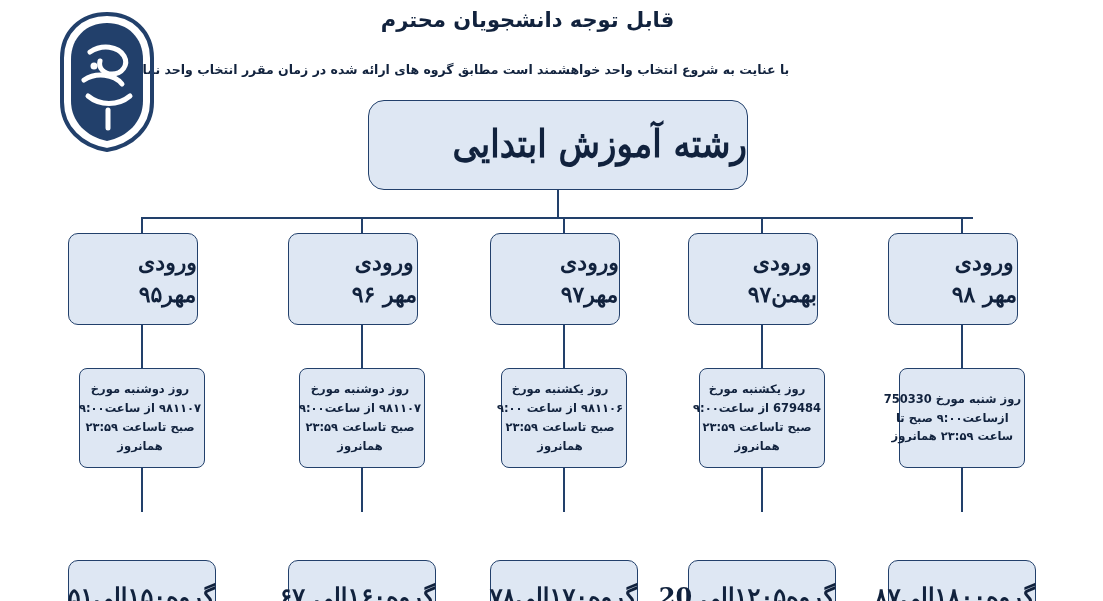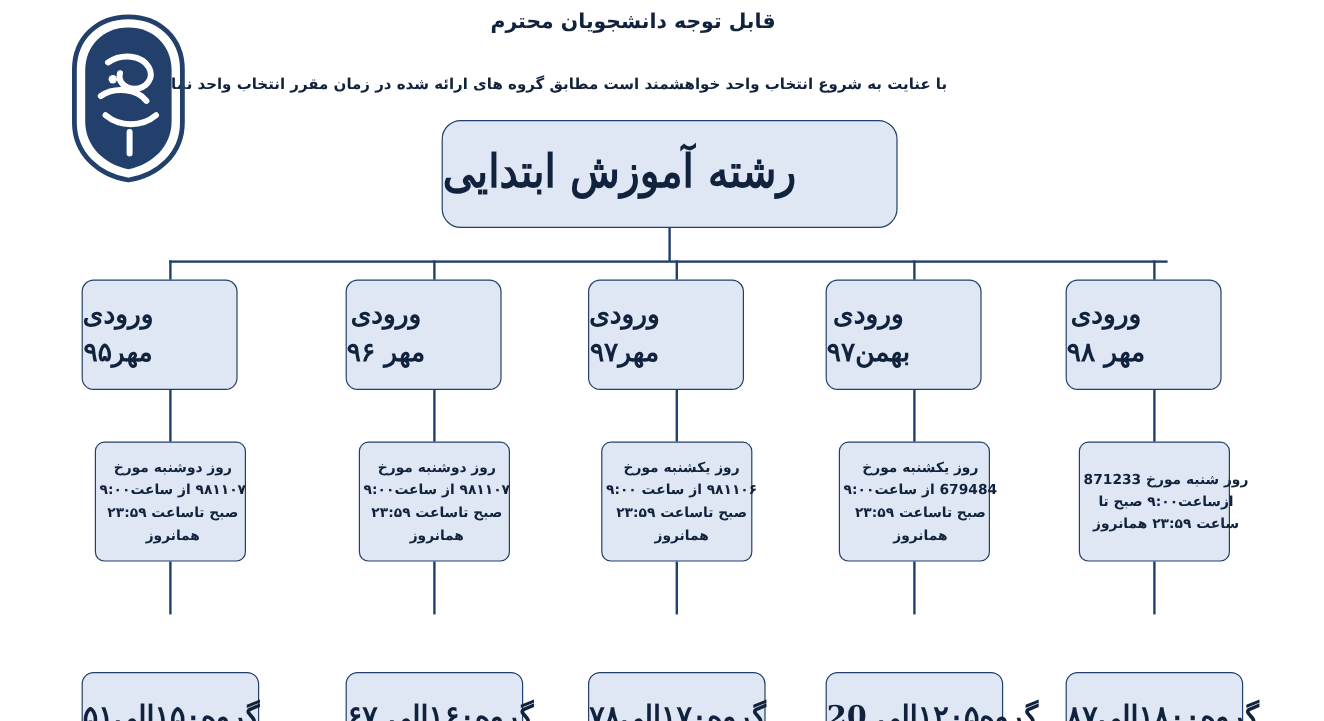--- a/index.html
+++ b/index.html
@@ -16,21 +16,21 @@
     color: #1b2a4a;
   }
 
   
   .header-title {
     position: absolute;
     top: 8px;
     left: 0;
     width: 1055px;
     text-align: center;
-    font-size: 17px;
+    font-size: 21px;
     font-weight: bold;
     color: #11223d;
     letter-spacing: 0;
   }
   .header-sub {
     position: absolute;
     top: 62px;
     left: 0;
     width: 910px;
     text-align: center;
@@ -51,21 +51,21 @@
 
   
   .node {
     position: absolute;
     box-sizing: border-box;
     background: #dee7f3;
     border: 1.6px solid #22406b;
     border-radius: 12px;
     display: flex;
     align-items: center;
-    justify-content: flex-end;
+    justify-content: flex-start;
     text-align: center;
     color: #11223d;
     font-weight: bold;
     line-height: 1.45;
   }
 
   .root-node {
     left: 368px;
     top: 100px;
     width: 380px;
@@ -242,21 +242,21 @@
 <div class="node detail-node dcol3">
   <div>
     <span class="dl">روز یکشنبه مورخ</span>
     <span class="dl">679484 از ساعت۹:۰۰</span>
     <span class="dl">صبح تاساعت ۲۳:۵۹</span>
     <span class="dl">همانروز</span>
   </div>
 </div>
 <div class="node detail-node dcol4">
   <div>
-    <span class="dl">روز شنبه مورخ 871233</span>
+    <span class="dl">روز شنبه مورخ 750330</span>
     <span class="dl">ازساعت۹:۰۰ صبح  تا</span>
     <span class="dl">ساعت ۲۳:۵۹ همانروز</span>
   </div>
 </div>
 
 <div class="node group-node col0">
   <span>گروه۱۵۰الی۵۱</span>
 </div>
 <div class="node group-node col1">
   <span>گروه۱۶۰الی ۶۷</span>

